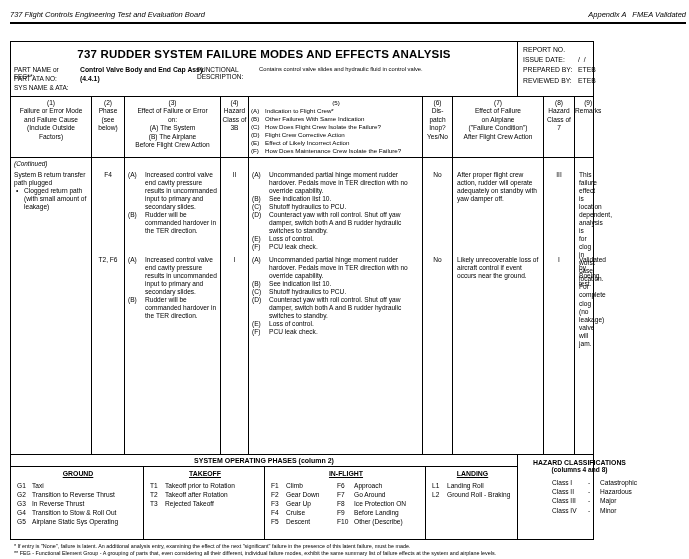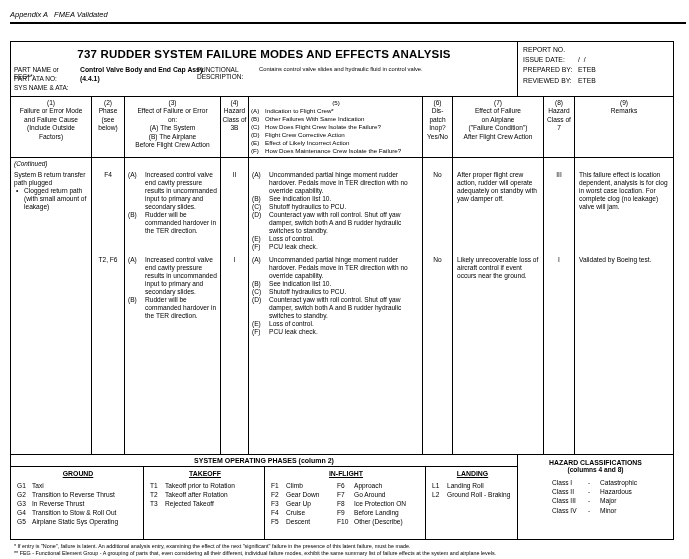--- a/index.html
+++ b/index.html
@@ -6,21 +6,21 @@
   html,body { width:689px; height:559px; background:#fff; color:#000;
     font-family:"Liberation Sans", sans-serif; position:relative; overflow:hidden; }
 
   
   .page-hdr { position:absolute; left:10px; top:10px; width:676px; height:14px;
     border-bottom:2.5px solid #000; display:flex; justify-content:space-between;
     font-size:7.5px; font-style:italic; }
   .page-hdr span { white-space:pre; }
 
   
-  .fmea { position:absolute; left:10px; top:41px; width:664px; height:499px;
+  .fmea { position:absolute; left:10px; top:41px; width:584px; height:499px;
     border:1.5px solid #000; display:flex; flex-direction:column; }
 
   
   .title-row { height:55px; flex:none; display:flex; border-bottom:1.2px solid #000; }
   .title-left { width:507px; flex:none; border-right:1.2px solid #000; position:relative; }
   .main-title { position:absolute; top:6px; left:0; width:100%; text-align:center;
     font-weight:bold; font-size:11.5px; letter-spacing:.2px; }
   .pi { position:absolute; font-size:6.5px; display:flex; }
   .pi .lab { width:66px; flex:none; }
   .pi .val { font-weight:bold; font-size:6.8px; white-space:pre; }
@@ -96,20 +96,21 @@
   .hz-item .hnm { flex:1; }
 
   
   .footnotes { position:absolute; left:14px; top:543px; width:670px;
     font-size:5.4px; line-height:1.3; }
 </style>
 </head>
 <body>
 
 <div class="page-hdr">
+  <span>737 Flight Controls Engineering Test and Evaluation Board</span>
   <span>Appendix A   FMEA Validated</span>
 </div>
 
 <div class="fmea">
 
   <div class="title-row">
     <div class="title-left">
       <div class="main-title">737 RUDDER SYSTEM FAILURE MODES AND EFFECTS ANALYSIS</div>
       <div class="pi pi1">
         <span class="lab">PART NAME or FEG**:</span>

